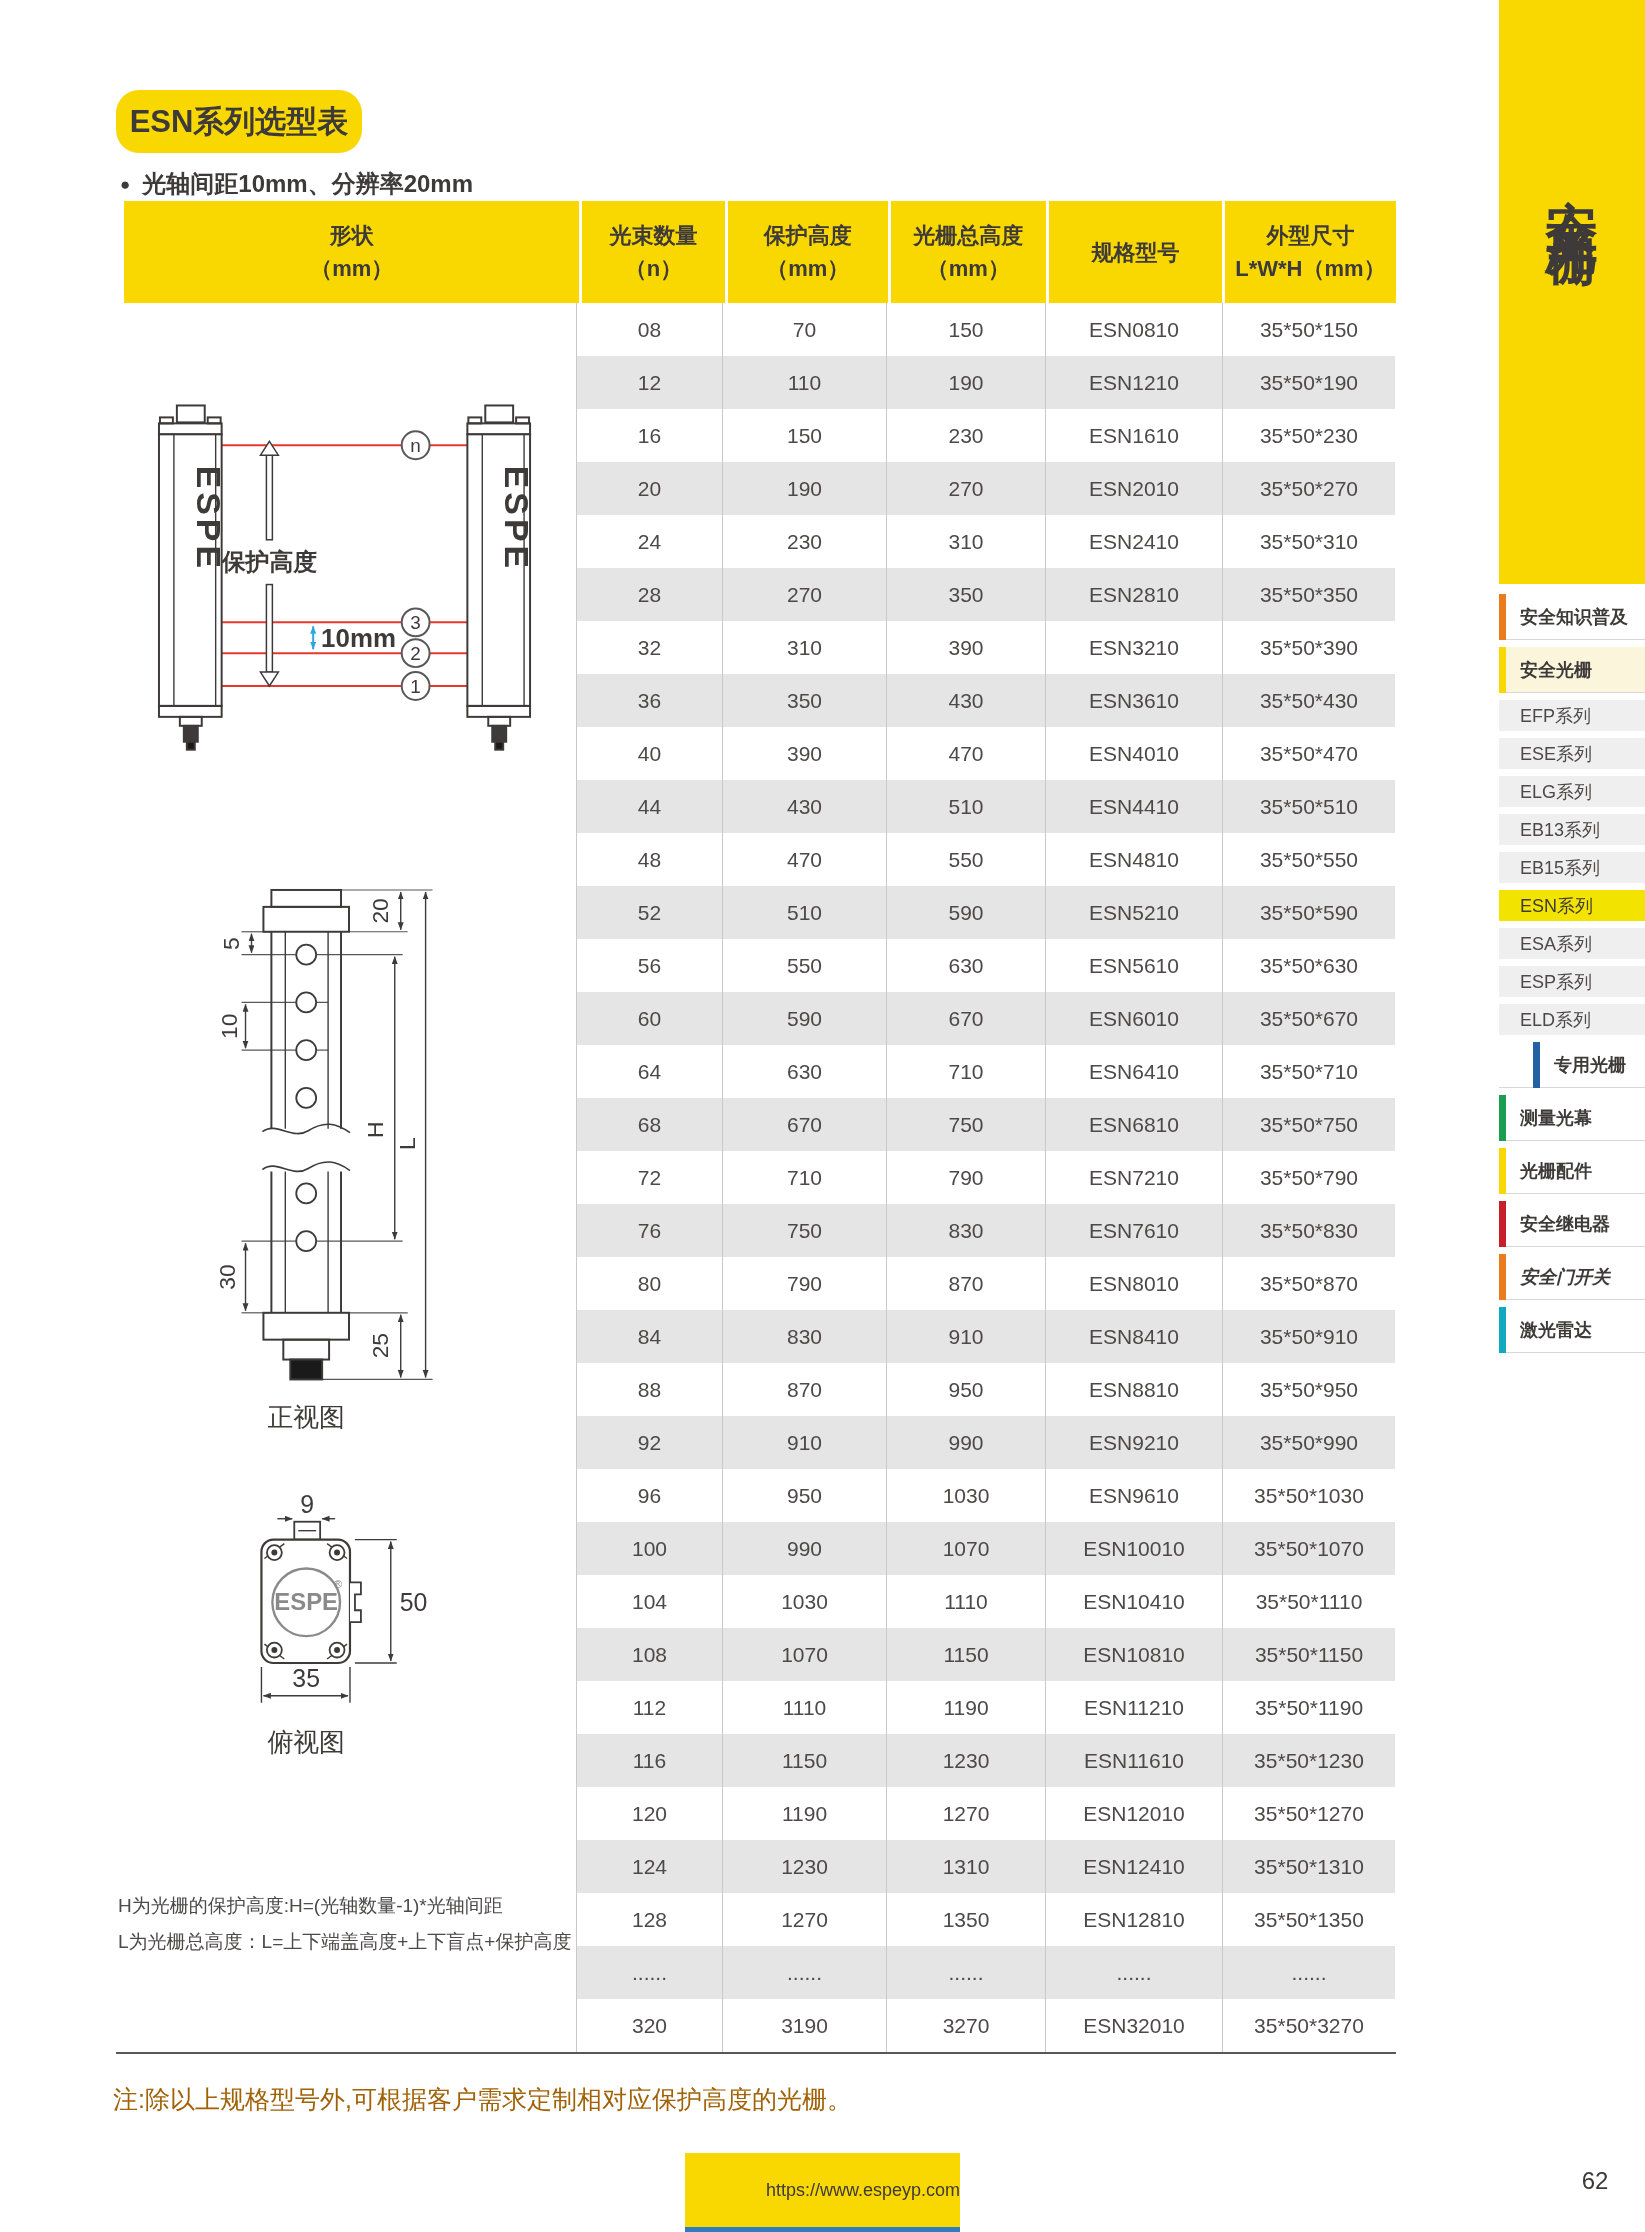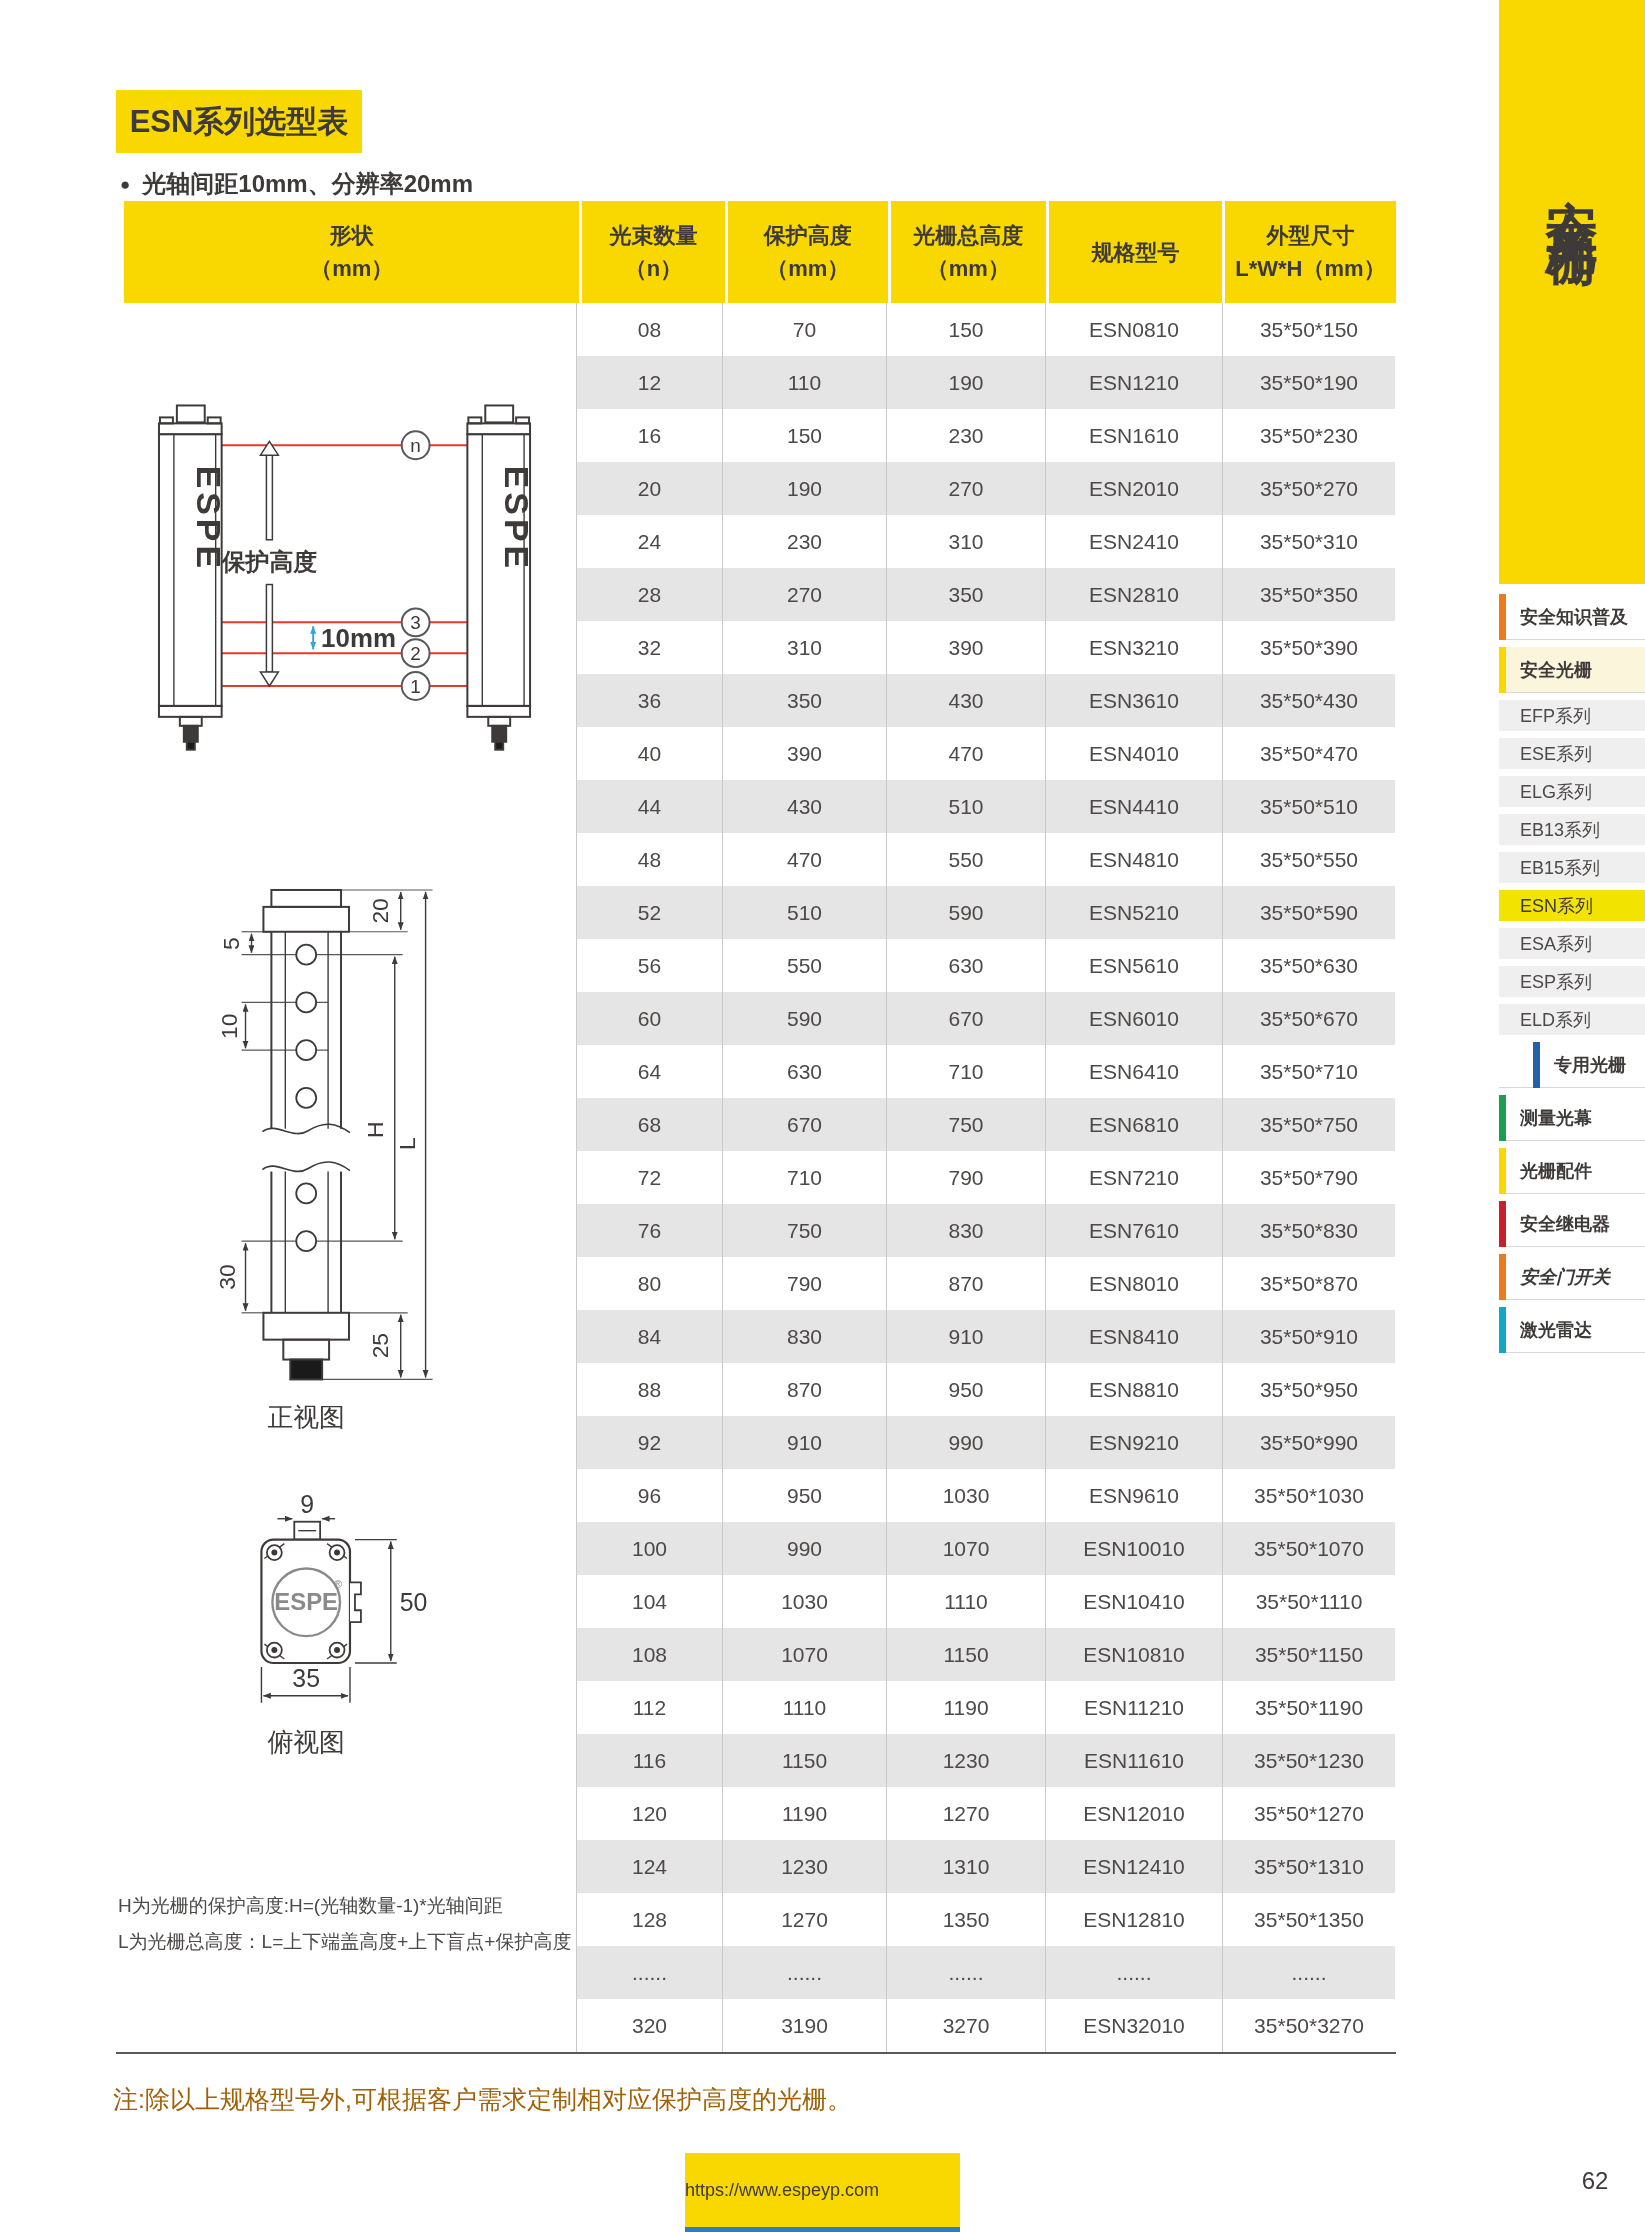--- a/index.html
+++ b/index.html
@@ -1,21 +1,21 @@
 <!DOCTYPE html>
 <html><head>
 <meta charset="utf-8">
 <style>
   html,body{margin:0;padding:0;background:#fff;}
   *{box-sizing:border-box;}
   .page{position:relative;width:1646px;height:2233px;background:#fff;overflow:hidden;
         font-family:"Liberation Sans","DejaVu Sans",sans-serif;color:#3E3A39;}
   
   .title-box{position:absolute;left:116px;top:90px;width:246px;height:63px;background:#F8D800;
-             display:flex;align-items:center;justify-content:center;font-size:31px;font-weight:bold;}
+             display:flex;align-items:center;justify-content:center;font-size:31px;font-weight:bold;border-radius:23px;}
   .subtitle{position:absolute;left:120px;top:169px;height:30px;display:flex;align-items:center;gap:12px;
             font-size:24px;font-weight:bold;color:#3E3A39;}
   .subtitle .dot{font-size:17px;line-height:1;}
   
   .sel-table{position:absolute;left:116px;top:201px;width:1280px;border-bottom:2px solid #595757;}
   .thead{display:flex;height:102px;margin-left:8px;}
   .h-cell{background:#F8D800;display:flex;flex-direction:column;justify-content:center;align-items:center;
           font-weight:bold;font-size:22px;line-height:33px;color:#3E3A39;}
   .h-cell:not(:last-child){border-right:3px solid #fff;}
   .tbody{display:flex;}
@@ -25,21 +25,21 @@
   .t-cell{display:flex;align-items:center;justify-content:center;font-size:21px;color:#4C4948;
           border-right:1px solid #C9C9C9;background:#fff;}
   .t-cell:last-child{border-right:none;}
   .t-row.alt .t-cell{background:#E5E5E5;}
   .cw0{width:461px}.cw1{width:146px}.cw2{width:164px}.cw3{width:159px}.cw4{width:177px}.cw5{width:172px}
   .shape-svg{position:absolute;left:0;top:0;}
   .shape-notes{position:absolute;left:2px;top:1585px;font-size:19px;line-height:36px;color:#4C4948;white-space:nowrap;}
   
   .bottom-note{position:absolute;left:113px;top:2083px;font-size:25px;color:#a16207;}
   .footer-box{position:absolute;left:685px;top:2153px;width:275px;height:74px;background:#F8D800;
-              display:flex;align-items:center;justify-content:flex-start;font-size:18px;color:#3E3A39;}
+              display:flex;align-items:center;justify-content:flex-end;font-size:18px;color:#3E3A39;}
   .footer-blue{position:absolute;left:685px;top:2227px;width:275px;height:6px;background:#2F7CC0;}
   .page-number{position:absolute;left:1570px;top:2167px;width:50px;text-align:center;font-size:24px;color:#3E3A39;}
   
   .side-tab{position:absolute;left:1499px;top:0;width:146px;height:584px;background:#F8D800;
             display:flex;justify-content:center;padding-top:157px;}
   .side-tab .vtext{writing-mode:vertical-rl;text-orientation:upright;font-size:52px;font-weight:bold;
                    letter-spacing:12px;color:#3E3A39;}
   .side-menu{position:absolute;left:1499px;top:594px;width:146px;}
   .menu-cat{height:46px;margin-bottom:7px;border-bottom:1px solid #D8D8D8;display:flex;align-items:center;
             background:#fff;font-size:18px;font-weight:bold;color:#3E3A39;cursor:pointer;}

